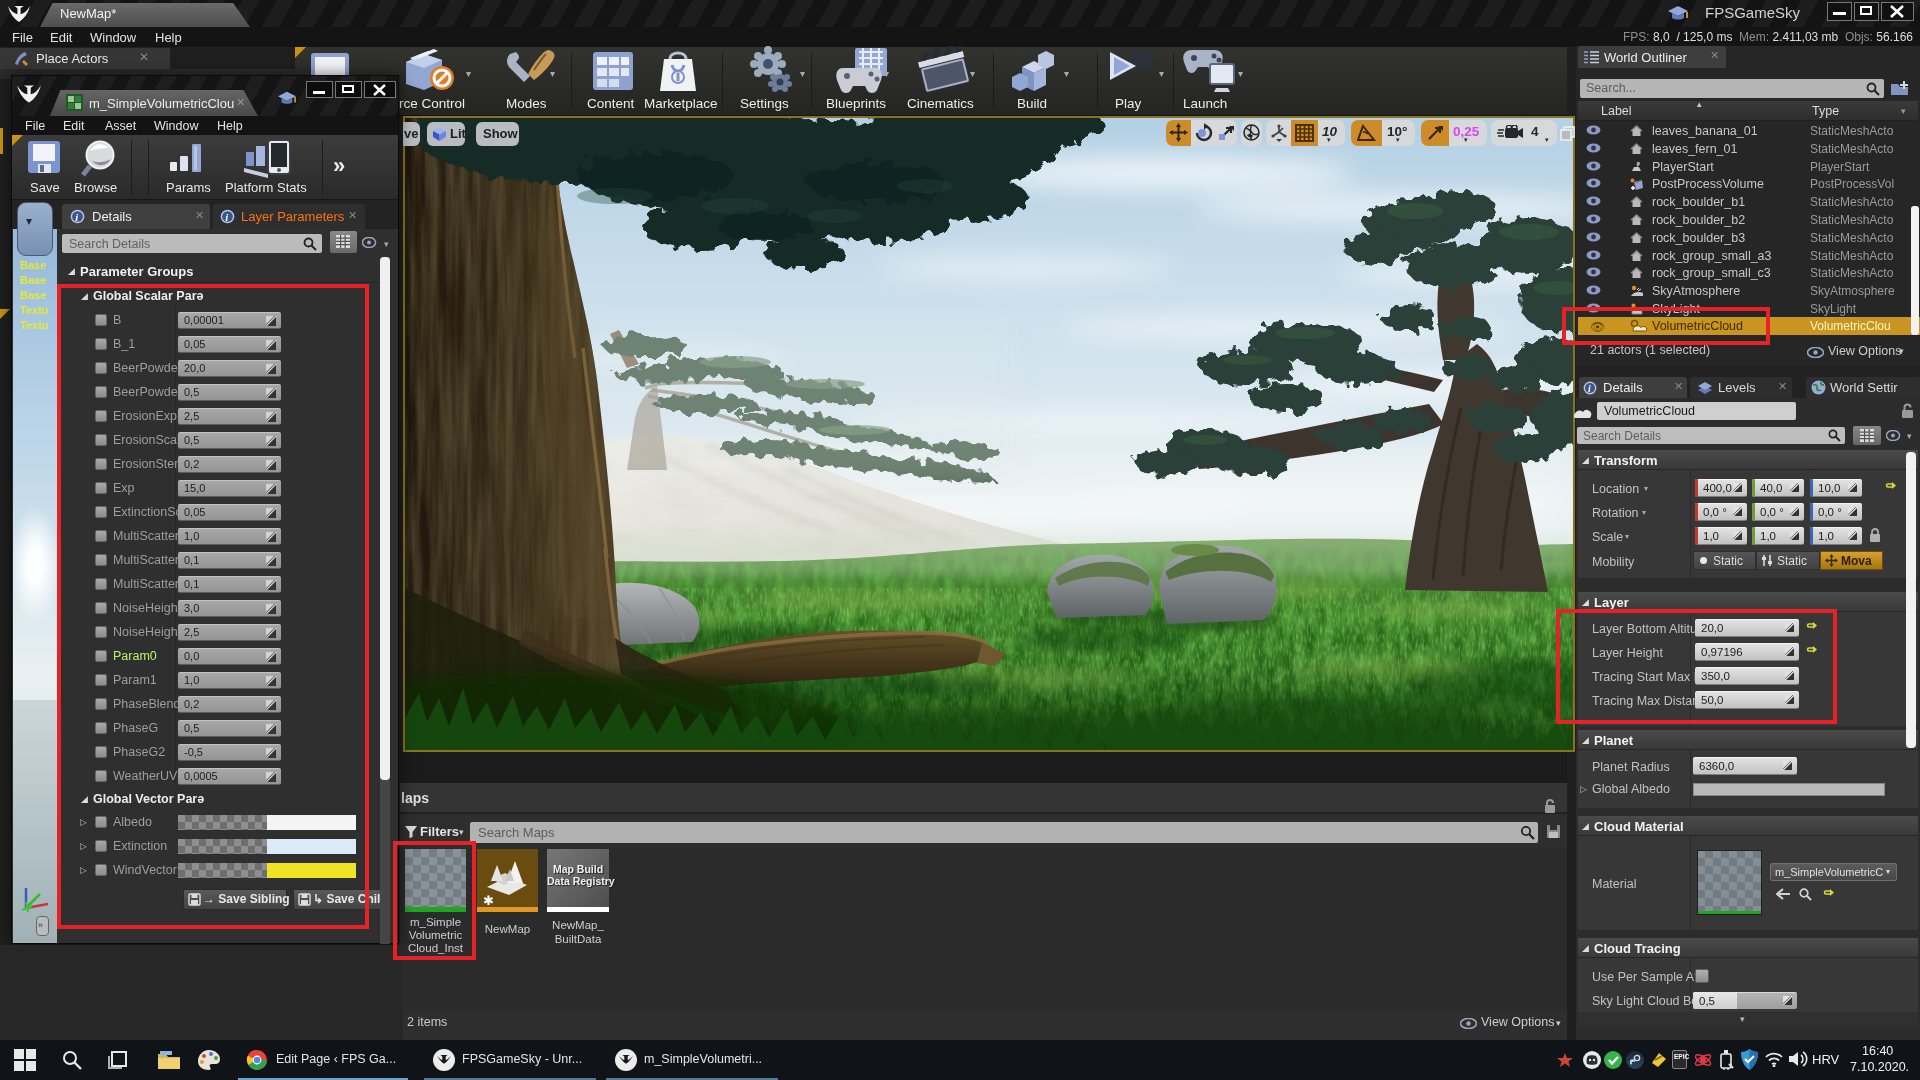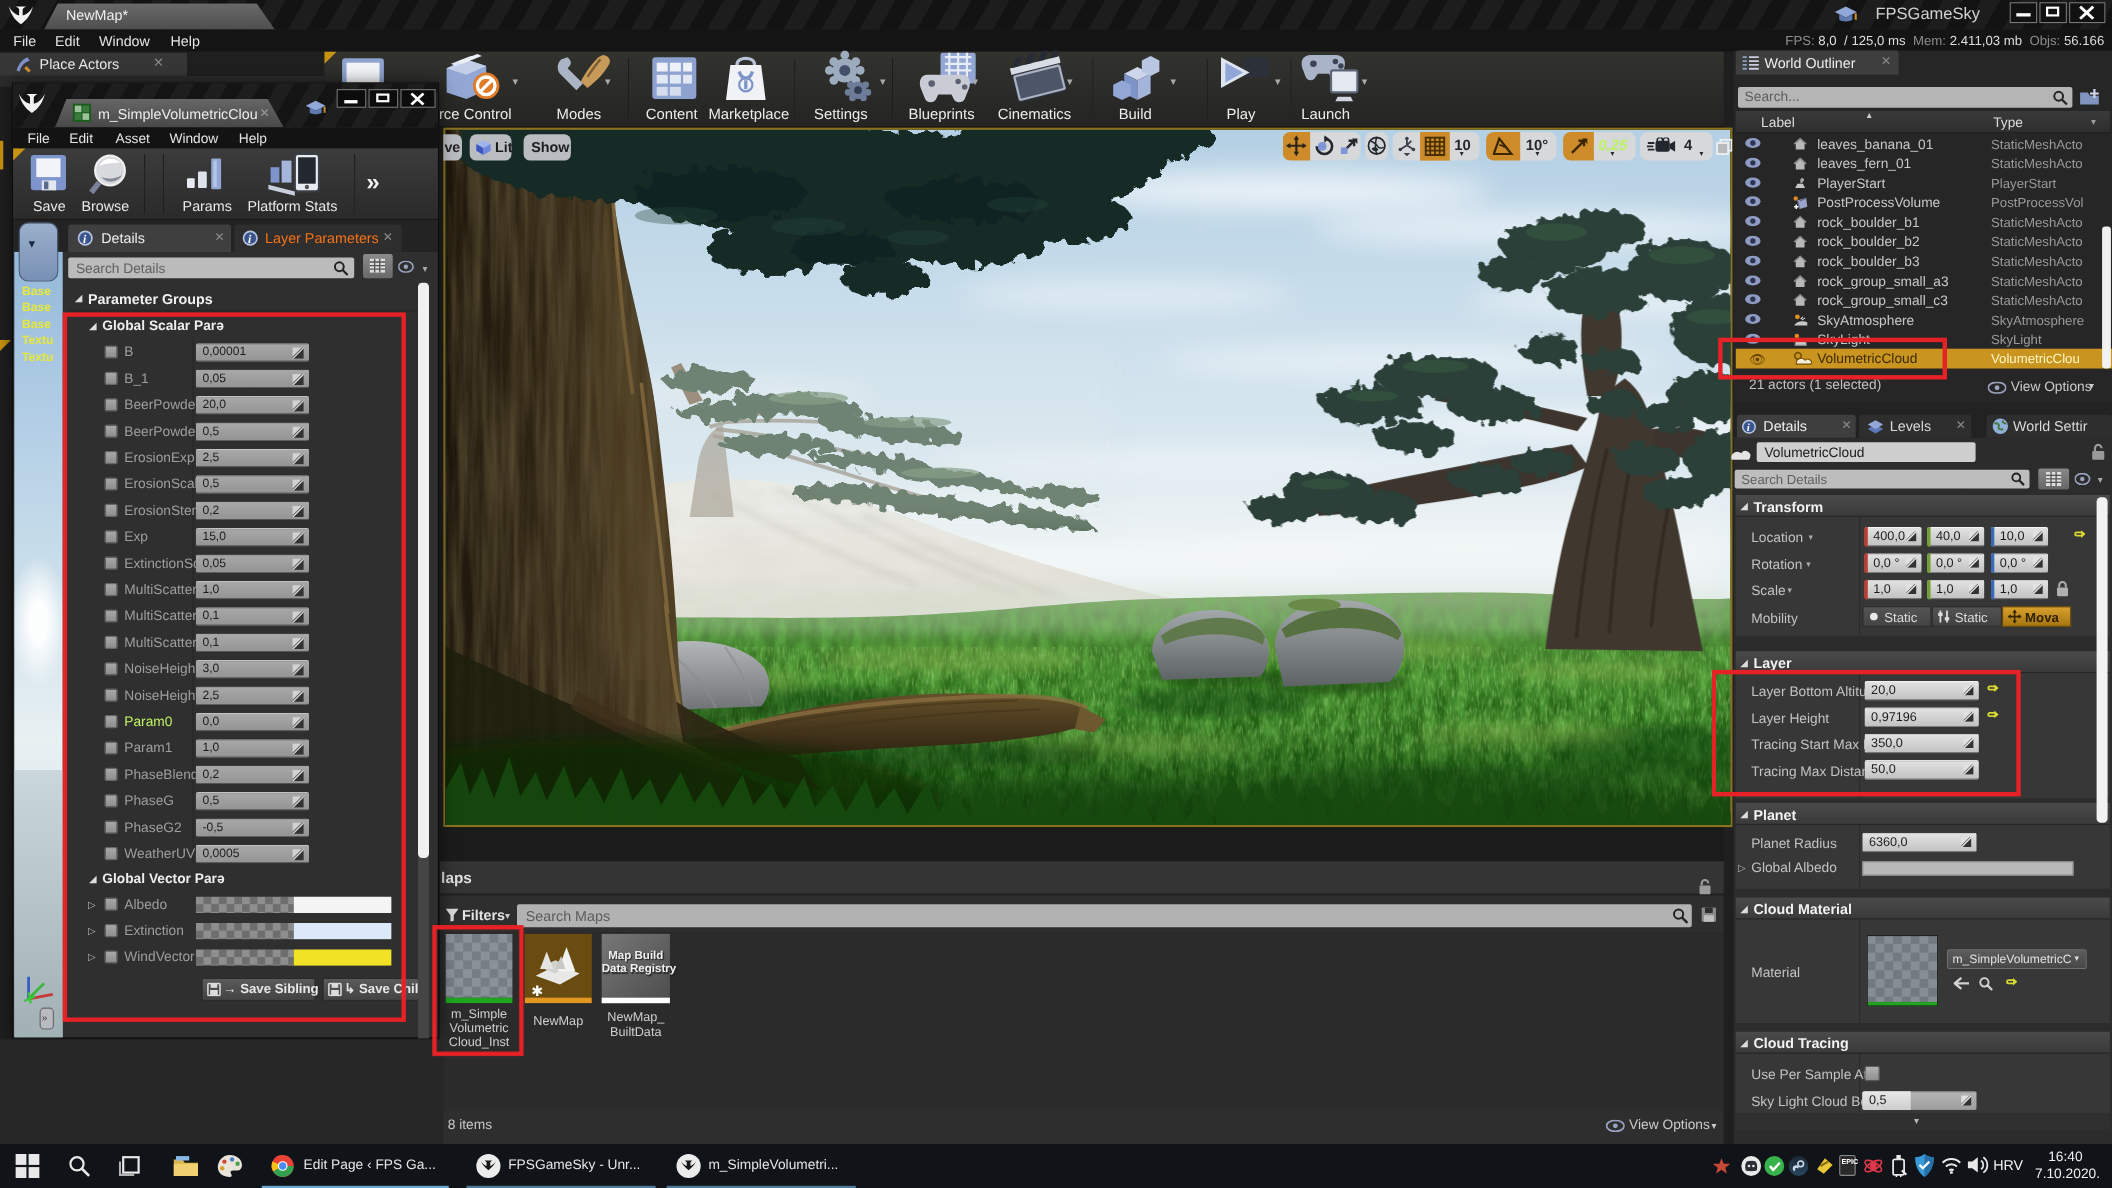--- a/index.html
+++ b/index.html
@@ -484,37 +484,37 @@
       <path d="M9 3 L9 9 M9 9 L3 13 M9 9 L15 13 M9 9 L13 5" stroke="#3a404a" stroke-width="1.6" fill="none"></path>
       <circle cx="9" cy="3" r="1.6" fill="#3a404a"></circle>
       <circle cx="3" cy="13" r="1.6" fill="#3a404a"></circle>
       <circle cx="15" cy="13" r="1.6" fill="#3a404a"></circle>
       <path d="M6 16 L9 19 L12 16 Z" fill="#3a404a"></path>
     </svg>
 <svg class="a" style="left:1295px;top:124px" width="19" height="18" viewBox="0 0 19 18">
       <rect x="1" y="1" width="17" height="16" fill="none" stroke="#4a3000" stroke-width="2"></rect>
       <path d="M5.2 1 V17 M9.5 1 V17 M13.8 1 V17 M1 5 H18 M1 9 H18 M1 13 H18" stroke="#4a3000" stroke-width="1.6"></path>
     </svg>
-<div class="tx" style="left:1322px;top:124px;font-size:13.5px;font-weight:bold;color:#23282e;">10</div>
+<div class="tx" style="left:1322px;top:124px;font-size:13.5px;font-weight:bold;color:#23282e;font-style:italic;">10</div>
 <div class="tx" style="left:1327px;top:136px;font-size:7px;color:#23282e;">▾</div>
 <div class="a" style="left:1351px;top:120px;width:64px;height:26px;background:#d6d8d9;border-radius:7px;"></div>
 <div class="a" style="left:1351px;top:120px;width:31px;height:26px;background:#cd8b2a;border-radius:7px 0 0 7px;"></div>
 <svg class="a" style="left:1357px;top:124px" width="20" height="18" viewBox="0 0 20 18">
       <path d="M6 2 L17 16 L1 16 Z" fill="none" stroke="#3a2600" stroke-width="2"></path>
       <path d="M6 8 A 6 6 0 0 1 11 10" stroke="#3a2600" stroke-width="1.6" fill="none"></path>
     </svg>
 <div class="tx" style="left:1387px;top:124px;font-size:13.5px;font-weight:bold;color:#23282e;">10°</div>
 <div class="tx" style="left:1396px;top:136px;font-size:7px;color:#23282e;">▾</div>
 <div class="a" style="left:1421px;top:120px;width:66px;height:26px;background:#d6d8d9;border-radius:7px;"></div>
 <div class="a" style="left:1421px;top:120px;width:28px;height:26px;background:#cd8b2a;border-radius:7px 0 0 7px;"></div>
 <svg class="a" style="left:1426px;top:124px" width="18" height="18" viewBox="0 0 18 18">
       <path d="M3 15 L14 4 M14 4 L9 4 M14 4 L14 9" stroke="#3a2600" stroke-width="2.2" fill="none"></path>
       <path d="M12 2 L17 2 L17 7 Z" fill="#3a2600"></path>
     </svg>
-<div class="tx" style="left:1453px;top:124px;font-size:13.5px;font-weight:bold;color:#bef264;font-style:italic;">0,25</div>
+<div class="tx" style="left:1453px;top:124px;font-size:13.5px;font-weight:bold;color:#d946ef;">0,25</div>
 <div class="tx" style="left:1464px;top:136px;font-size:7px;color:#23282e;">▾</div>
 <div class="a" style="left:1491px;top:120px;width:66px;height:26px;background:#d6d8d9;border-radius:7px;"></div>
 <svg class="a" style="left:1497px;top:125px" width="26" height="17" viewBox="0 0 26 17">
       <rect x="8" y="3" width="13" height="10" rx="2" fill="#23282e"></rect>
       <path d="M21 6 L26 3 L26 13 L21 10 Z" fill="#23282e"></path>
       <circle cx="12" cy="2.5" r="2.5" fill="none" stroke="#23282e" stroke-width="1.4"></circle>
       <circle cx="17.5" cy="2.5" r="2.5" fill="none" stroke="#23282e" stroke-width="1.4"></circle>
       <path d="M1 5 H7 M0 8 H6 M1 11 H7" stroke="#23282e" stroke-width="1.6"></path>
     </svg>
 <div class="tx" style="left:1531px;top:124px;font-size:13.5px;font-weight:bold;color:#23282e;">4</div>
@@ -572,21 +572,21 @@
       <polygon points="33,20 37,32 28,32" fill="#c8c8c4"></polygon>
       <rect y="58" width="61" height="5" fill="#e19722"></rect>
       <text x="6" y="56" font-size="13" fill="#fff" font-family="Liberation Sans">✱</text>
     </svg>
 <div class="a" style="left:547px;top:849px;width:62px;height:63px;background:linear-gradient(135deg,#777,#4c4c4c);"></div>
 <div class="tx" style="left:547px;top:863px;width:62px;text-align:center;font-size:10.5px;font-weight:bold;color:#f0f0f0;text-shadow:1px 1px 1px #222;">Map Build<br>Data Registry</div>
 <div class="a" style="left:547px;top:907px;width:62px;height:5px;background:#fff;"></div>
 <div class="tx" style="left:405px;top:916px;width:61px;text-align:center;font-size:11.5px;color:#cfcfcf;line-height:13px;">m_Simple<br>Volumetric<br>Cloud_Inst</div>
 <div class="tx" style="left:477px;top:923px;width:61px;text-align:center;font-size:11.5px;color:#cfcfcf;">NewMap</div>
 <div class="tx" style="left:547px;top:918px;width:62px;text-align:center;font-size:11.5px;color:#cfcfcf;line-height:14px;">NewMap_<br>BuiltData</div>
-<div class="tx" style="left:407px;top:1015px;font-size:12.5px;color:#c8c8c8;">8 items</div>
+<div class="tx" style="left:407px;top:1015px;font-size:12.5px;color:#c8c8c8;">2 items</div>
 <svg class="a" style="left:1460px;top:1018px" width="17" height="11" viewBox="0 0 17 11">
       <ellipse cx="8.5" cy="5.5" rx="8" ry="5" fill="none" stroke="#9aa4c0" stroke-width="1.6"></ellipse>
       <circle cx="8.5" cy="5.5" r="2.2" fill="#9aa4c0"></circle>
     </svg>
 <div class="tx" style="left:1481px;top:1015px;font-size:12.5px;color:#cccccc;">View Options</div>
 <div class="tx" style="left:1556px;top:1018px;font-size:9px;color:#ccc;">▾</div>
 
 <div class="a" style="left:1576px;top:46px;width:344px;height:320px;background:#262626;"></div>
 <div class="a" style="left:1578px;top:46px;width:148px;height:22px;background:#3e3e3e;border-radius:3px 3px 0 0;"></div>
 <svg class="a" style="left:1584px;top:51px" width="15" height="13" viewBox="0 0 15 13">

